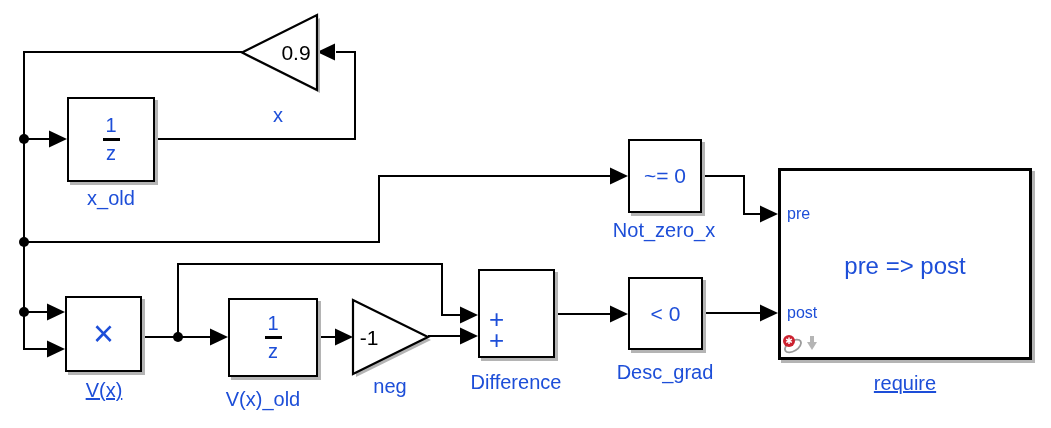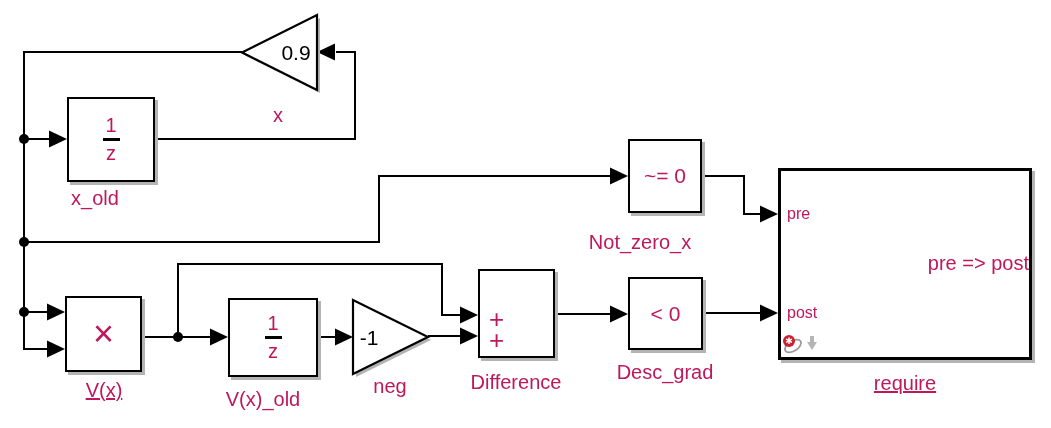--- a/index.html
+++ b/index.html
@@ -1,21 +1,21 @@
 <!DOCTYPE html>
 <html><head>
 <meta charset="utf-8">
 <style>
   html,body{margin:0;padding:0;background:#ffffff;}
   #canvas{
     position:relative;
     width:1051px;height:428px;
     background:#ffffff;
     font-family:"Liberation Sans", sans-serif;
-    color:#be185d;
+    color:#1d4ed8;
     overflow:hidden;
   }
   #wire-layer{position:absolute;left:0;top:0;width:1051px;height:428px;}
   .blk{
     position:absolute;
     box-sizing:border-box;
     background:#fff;
     border:2px solid #000;
     box-shadow:3px 3px 0 #b4b4b4;
     display:flex;align-items:center;justify-content:center;
@@ -36,21 +36,21 @@
     font-size:26px;line-height:0;
     font-weight:400;
   }
   .port-label{
     position:absolute;left:6px;
     font-size:16px;line-height:24px;
     white-space:nowrap;
   }
   .body-text{
     position:absolute;left:0;right:0;top:81px;
-    text-align:right;font-size:20px;
+    text-align:center;font-size:24px;
   }
   #require-badges{position:absolute;left:1px;bottom:2px;}
 </style>
 </head>
 <body>
 
 <div id="canvas">
 
   <svg id="wire-layer" width="1051" height="428" viewBox="0 0 1051 428" xmlns="http://www.w3.org/2000/svg">
     <g stroke="#000" stroke-width="1.7" fill="none" shape-rendering="crispEdges">
@@ -157,22 +157,22 @@
       <circle cx="7" cy="8" r="6" fill="#cc2230"></circle>
       <text x="7" y="11.2" text-anchor="middle" font-size="9" fill="#ffffff">✱</text>
       <g fill="#b5b5b5">
         <rect x="28" y="3" width="4" height="7"></rect>
         <polygon points="25,9 35,9 30,17"></polygon>
       </g>
     </svg>
   </div>
 
   <div class="blk-label" style="left:278px;top:104px;">x</div>
-  <div class="blk-label" style="left:95px;top:187px;">x_old</div>
-  <div class="blk-label" style="left:640px;top:219px;margin-top:12px;">Not_zero_x</div>
+  <div class="blk-label" style="left:111px;top:187px;">x_old</div>
+  <div class="blk-label" style="left:664px;top:219px;">Not_zero_x</div>
   <div class="blk-label" style="left:104px;top:379px;text-decoration:underline;">V(x)</div>
   <div class="blk-label" style="left:263px;top:388px;">V(x)_old</div>
   <div class="blk-label" style="left:390px;top:375px;">neg</div>
   <div class="blk-label" style="left:516px;top:371px;">Difference</div>
   <div class="blk-label" style="left:665px;top:361px;">Desc_grad</div>
   <div class="blk-label" style="left:905px;top:372px;text-decoration:underline;">require</div>
 
 </div>
 
 </body></html>

